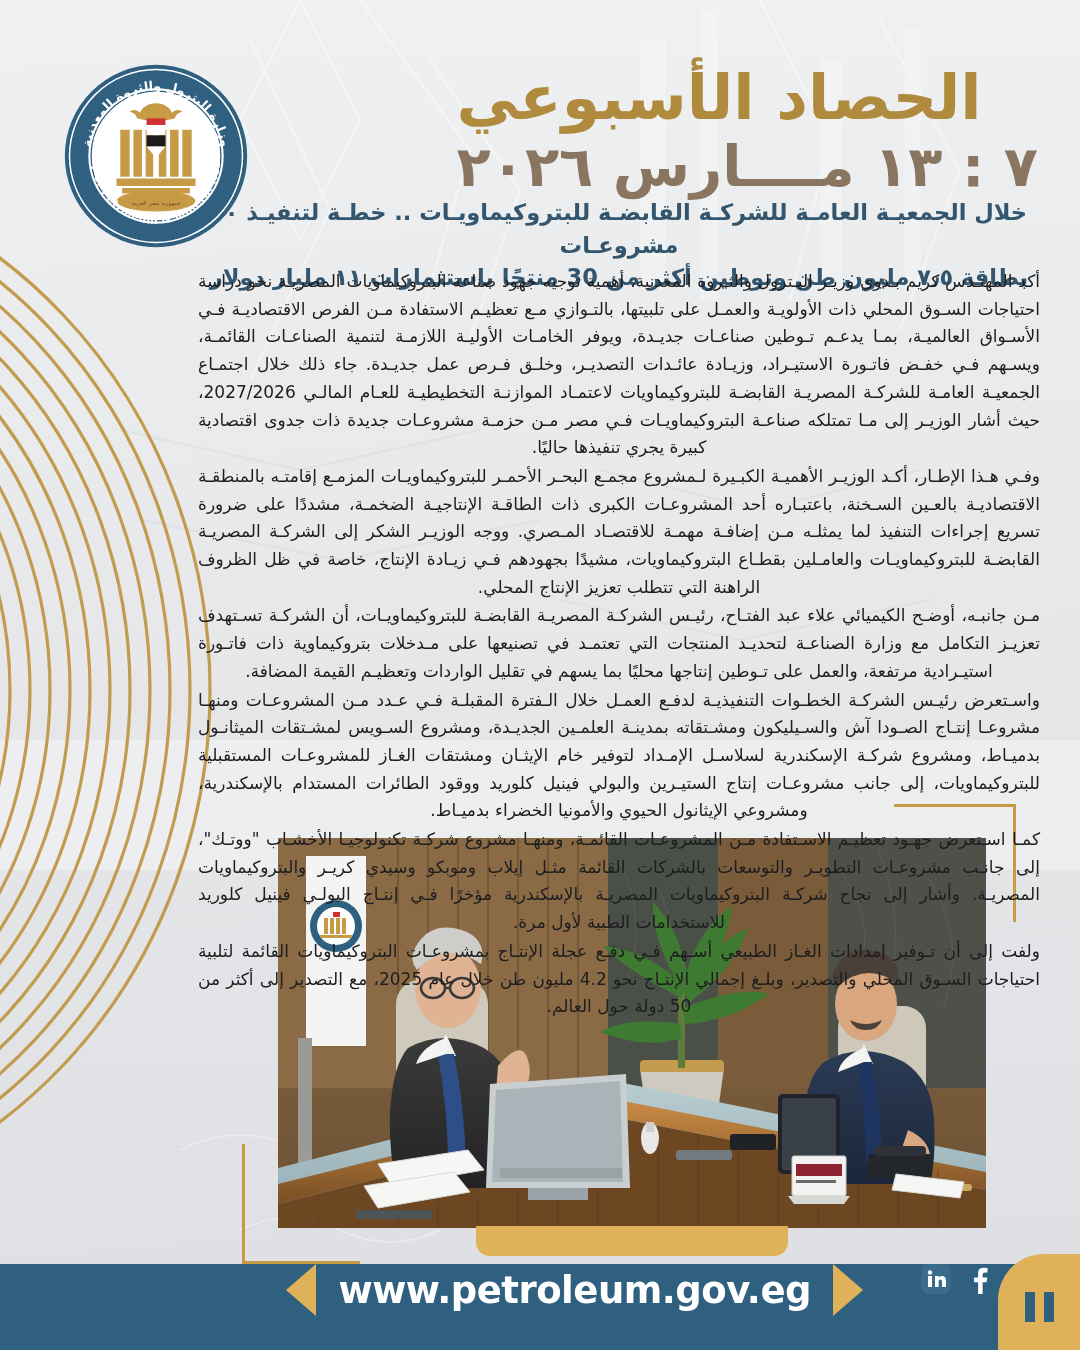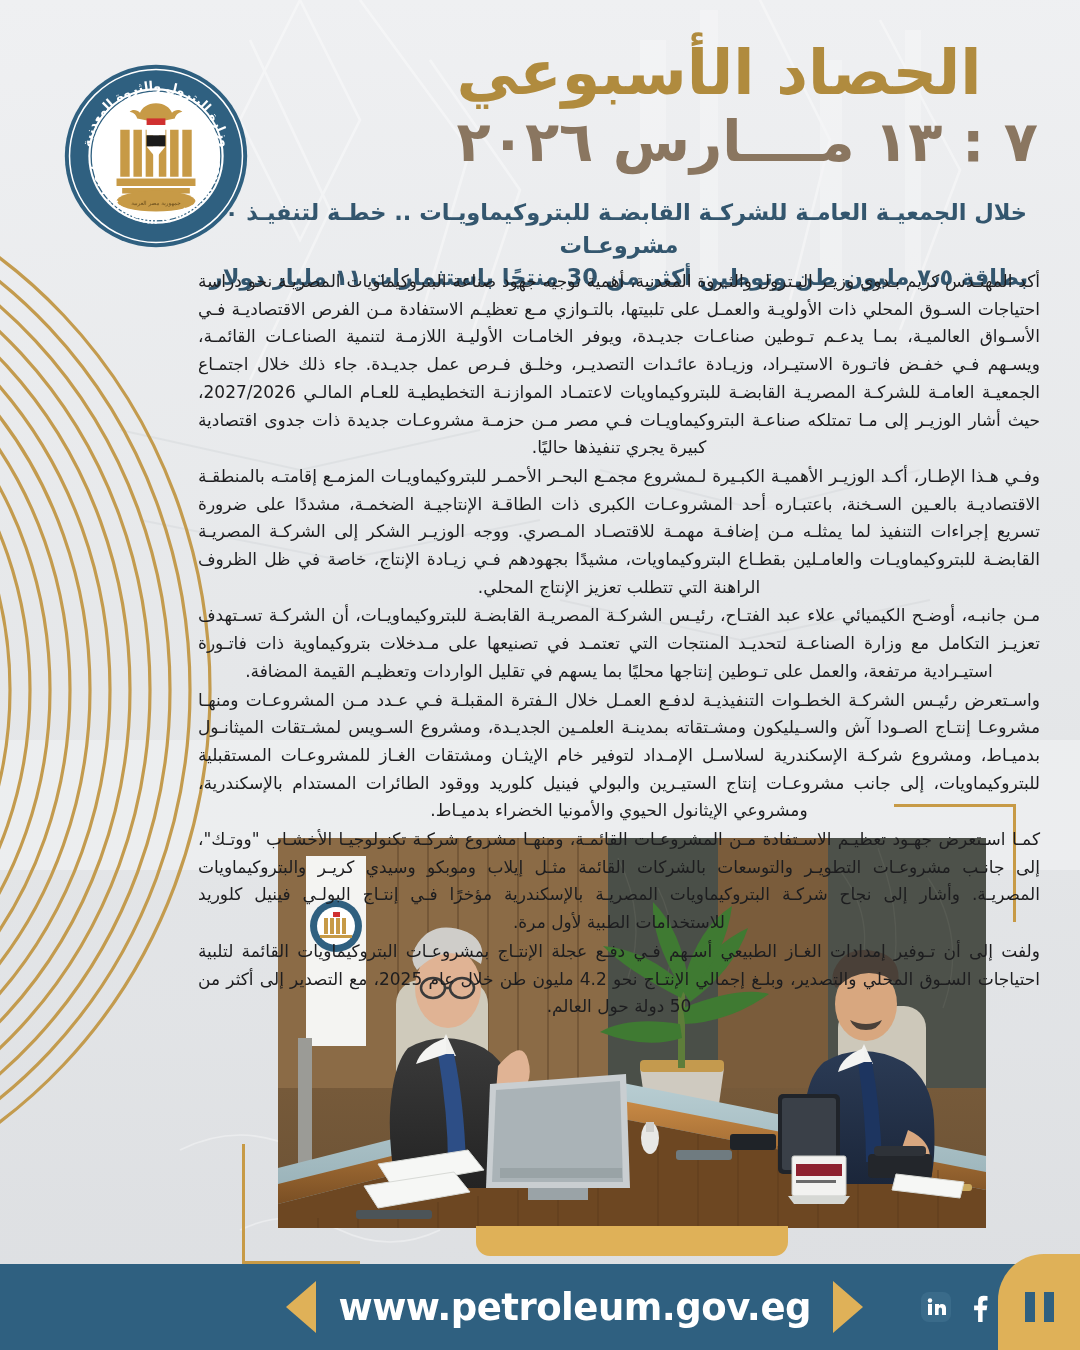--- a/index.html
+++ b/index.html
@@ -60,20 +60,21 @@
     text-align: left;
     z-index: 5;
   }
   .masthead .title {
     font-size: 62px;
     font-weight: 700;
     color: #b08b3e;
     line-height: 1.05;
     letter-spacing: -1px;
     white-space: nowrap;
+    margin-top: 25px;
   }
   .masthead .date {
     margin-top: 6px;
     font-size: 56px;
     font-weight: 700;
     color: #8a7660;
     line-height: 1.1;
     white-space: nowrap;
   }
 
@@ -156,21 +157,21 @@
 
   
   .footer {
     position: absolute;
     left: 0; bottom: 0;
     width: 1080px;
     height: 86px;
     background: #2f6080;
     z-index: 8;
     display: flex;
-    align-items: center;
+    align-items: flex-start;
   }
   .socials {
     display: flex;
     align-items: center;
     gap: 13px;
     margin-right: 0;
     margin-left: 0;
     padding-left: 58px;
     order: 1;
     direction: ltr;

